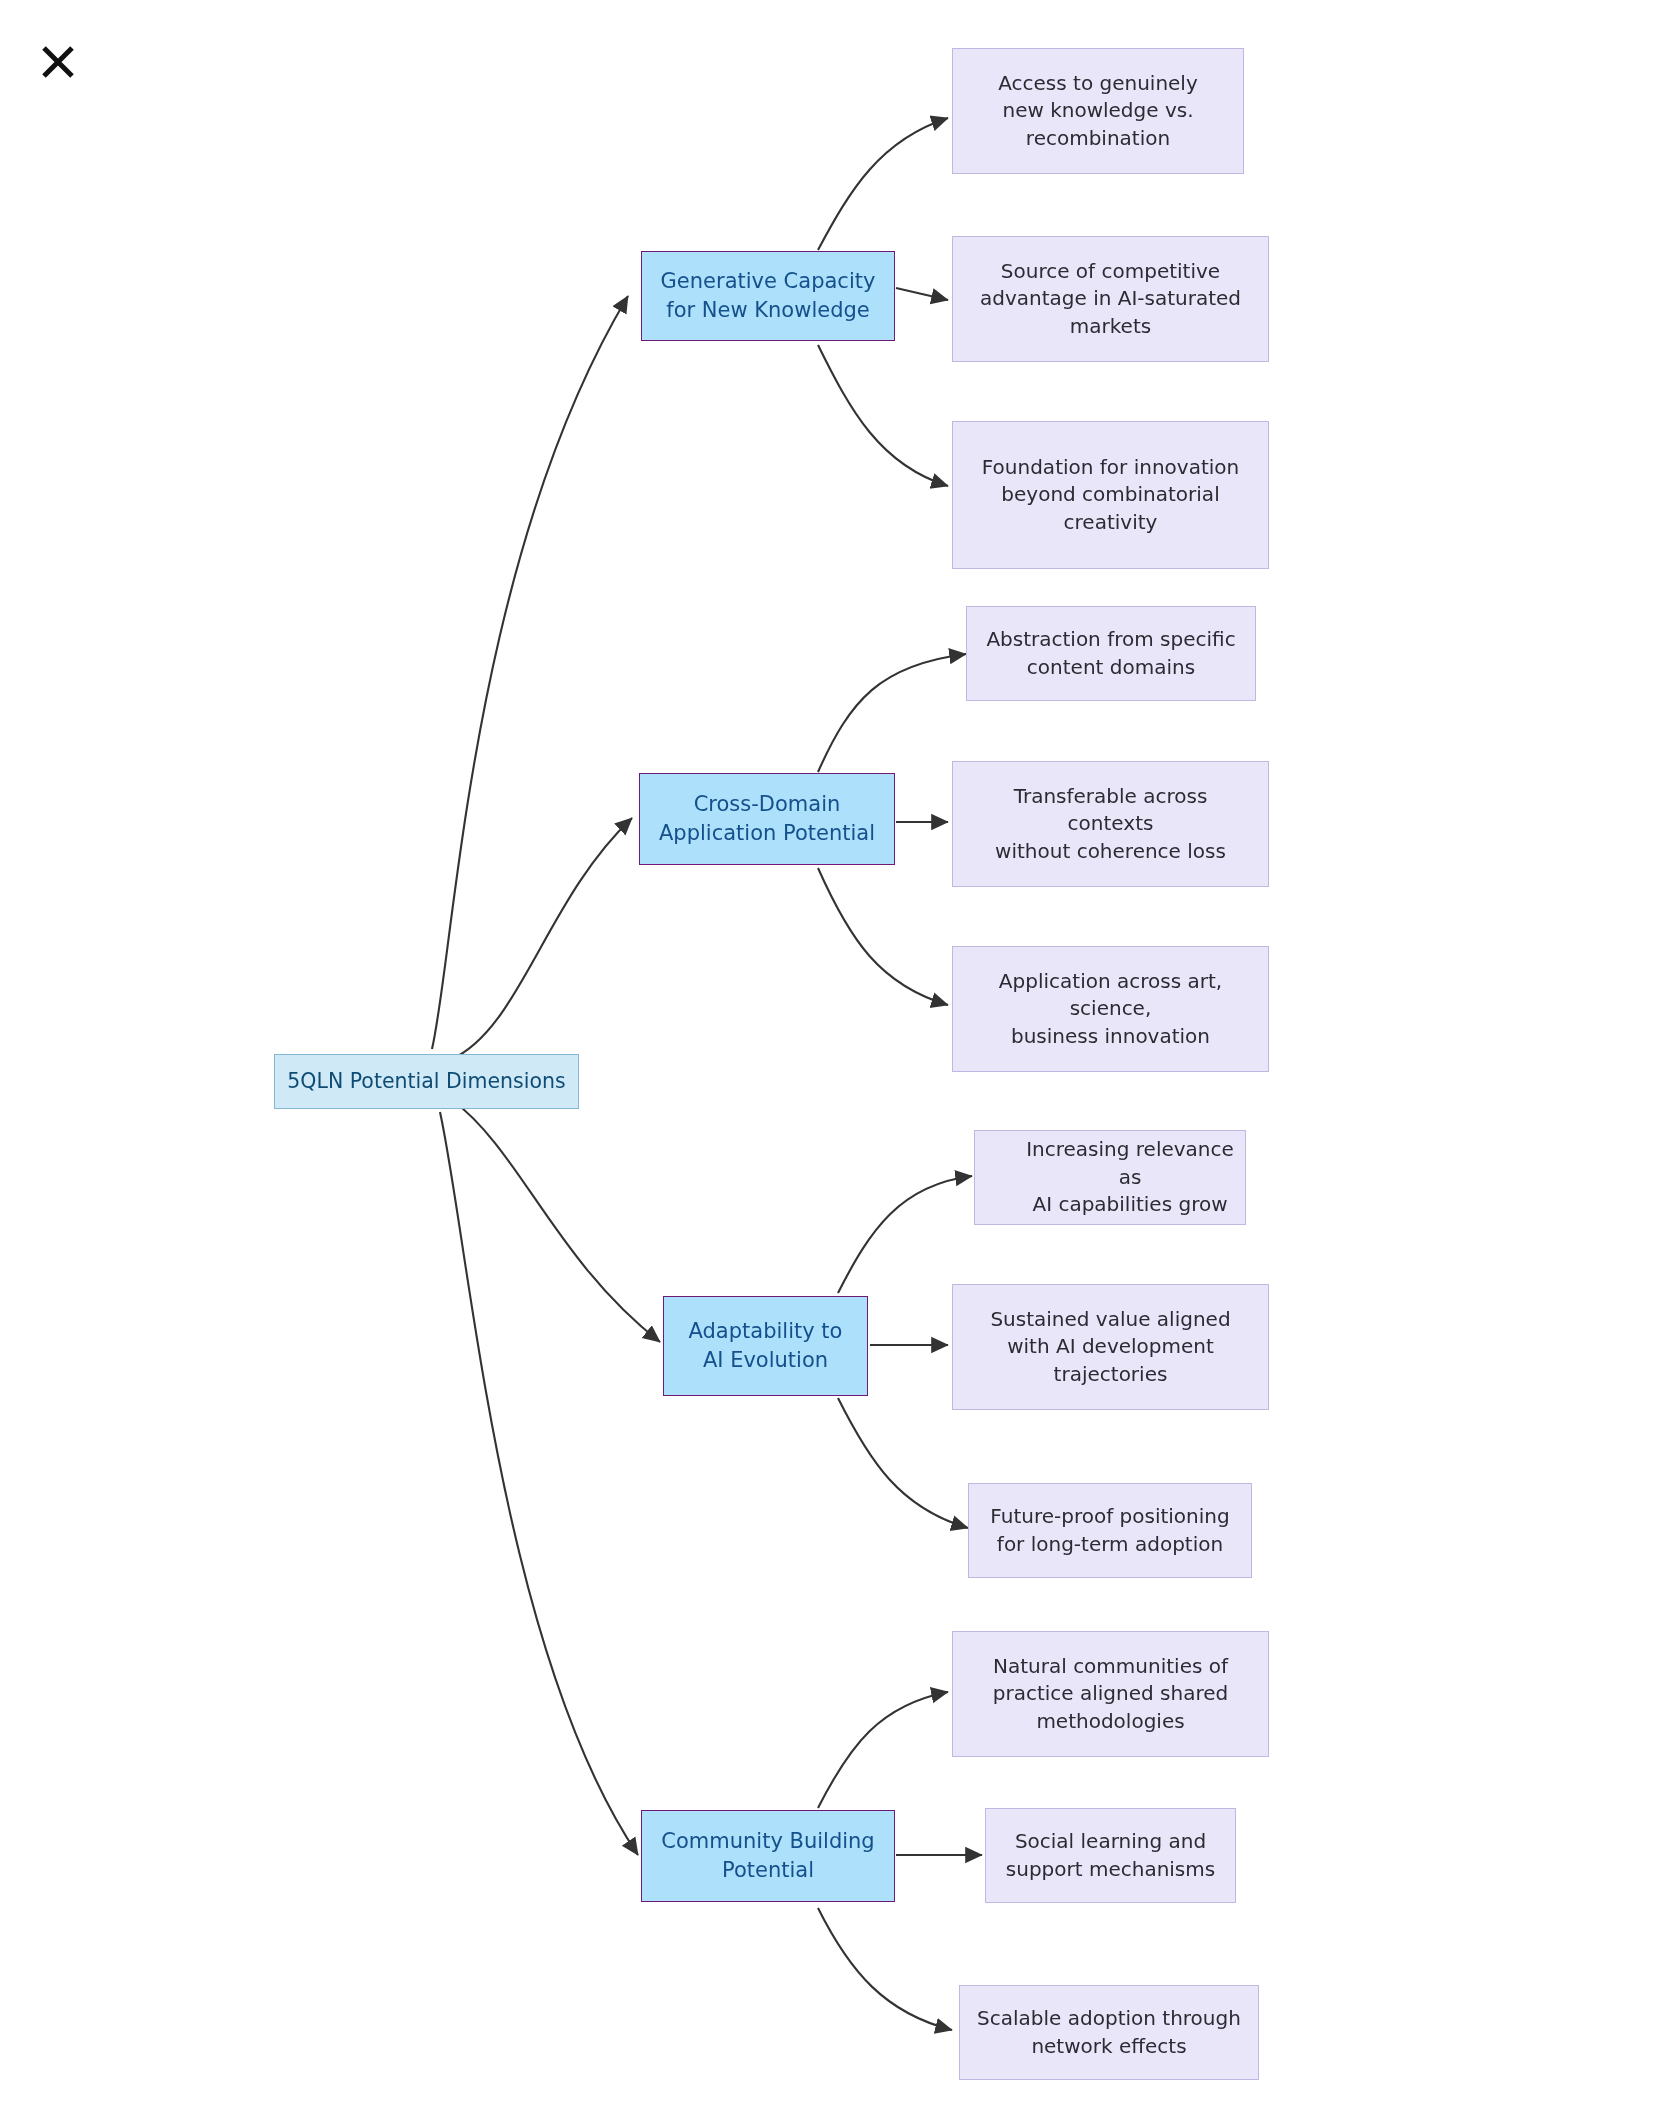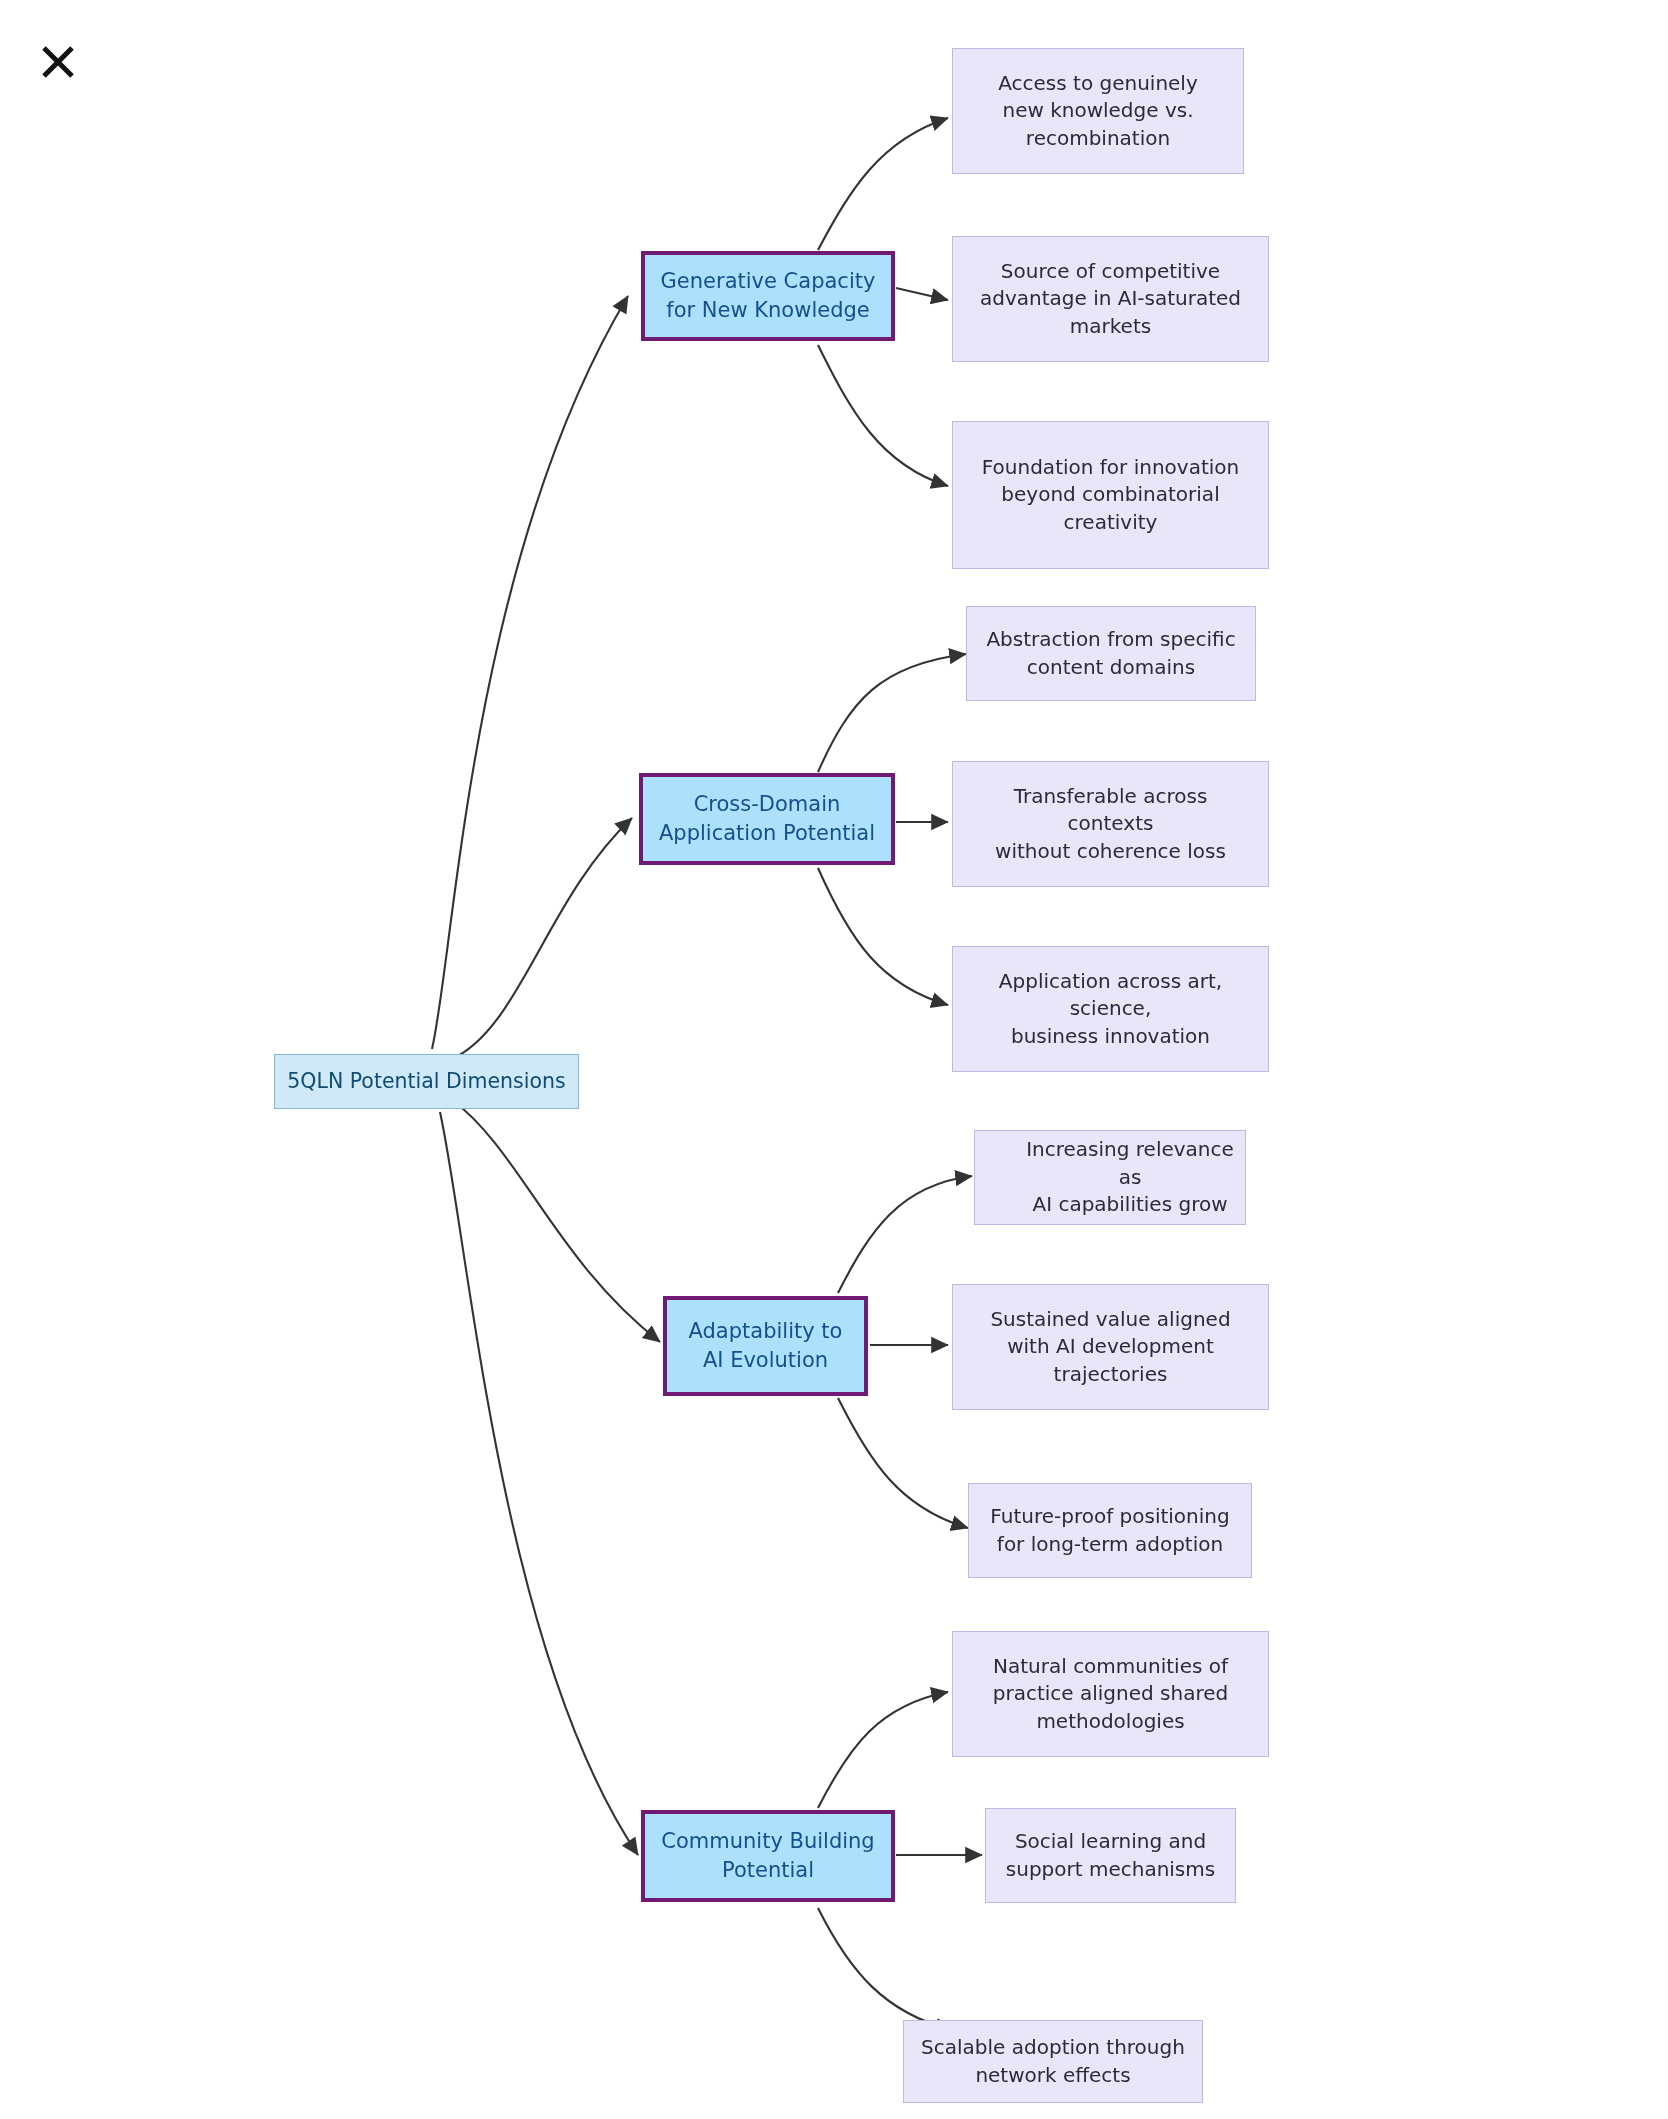--- a/index.html
+++ b/index.html
@@ -58,21 +58,21 @@
 
   .node-root {
     background: #cfe9f7;
     border: 1px solid #86b8d6;
     color: #0f4c75;
     font-size: 20.5px;
   }
 
   .node-branch {
     background: #ace0fb;
-    border: 4px solid #701a75;
+    border: 1px solid #701a75;
     color: #15508c;
     font-size: 21px;
   }
 
   .node-leaf {
     background: #eae6fa;
     border: 1px solid #c3b6e3;
     color: #2b2b33;
     font-size: 20px;
   }
@@ -187,18 +187,18 @@
   </div>
   <div class="node node-leaf" style="left:952px; top:1631px; width:317px; height:126px;">
     <span>Natural communities of
 practice aligned shared
 methodologies</span>
   </div>
   <div class="node node-leaf" style="left:985px; top:1808px; width:251px; height:95px;">
     <span>Social learning and
 support mechanisms</span>
   </div>
-  <div class="node node-leaf" style="left:903px; top:1985px; width:300px; height:83px;margin-top:35px;">
+  <div class="node node-leaf" style="left:959px; top:1985px; width:300px; height:95px;">
     <span>Scalable adoption through
 network effects</span>
   </div>
 
 </div>
 
 </body></html>

